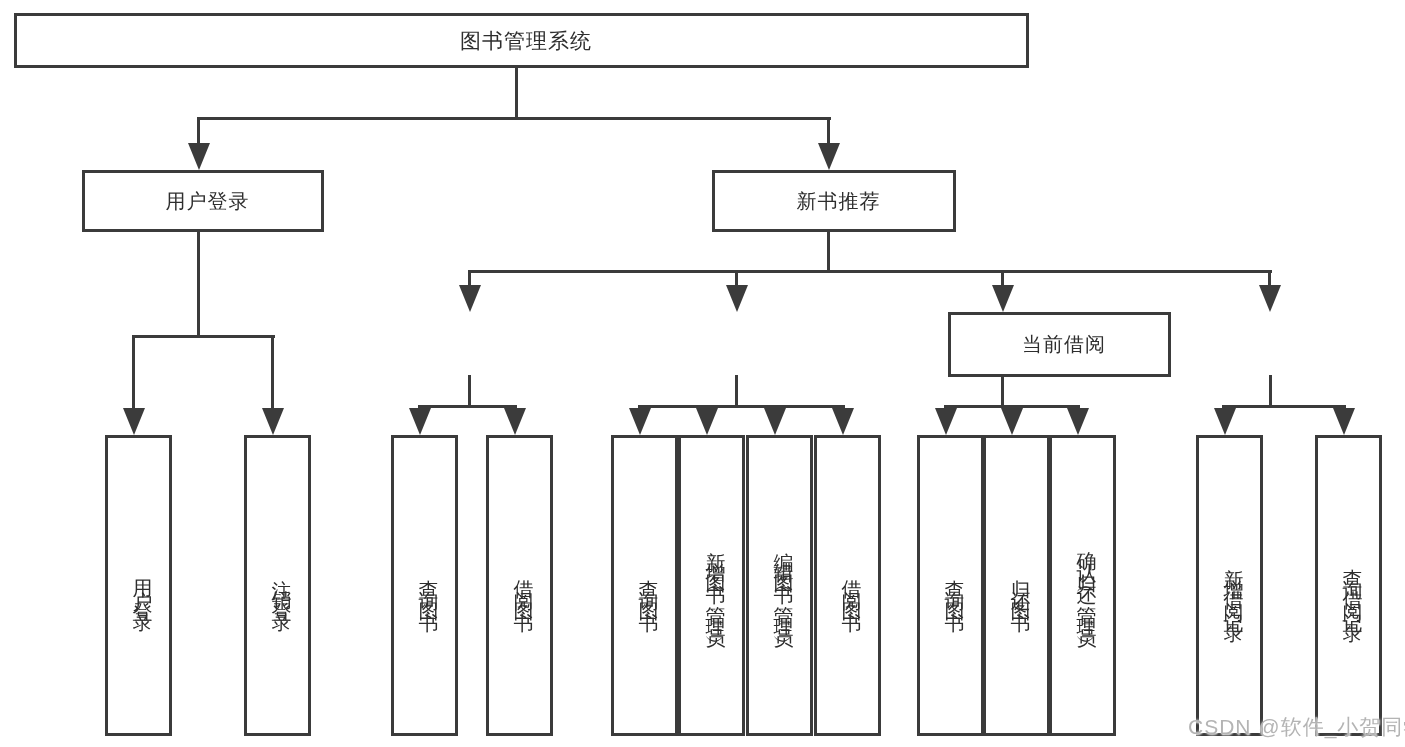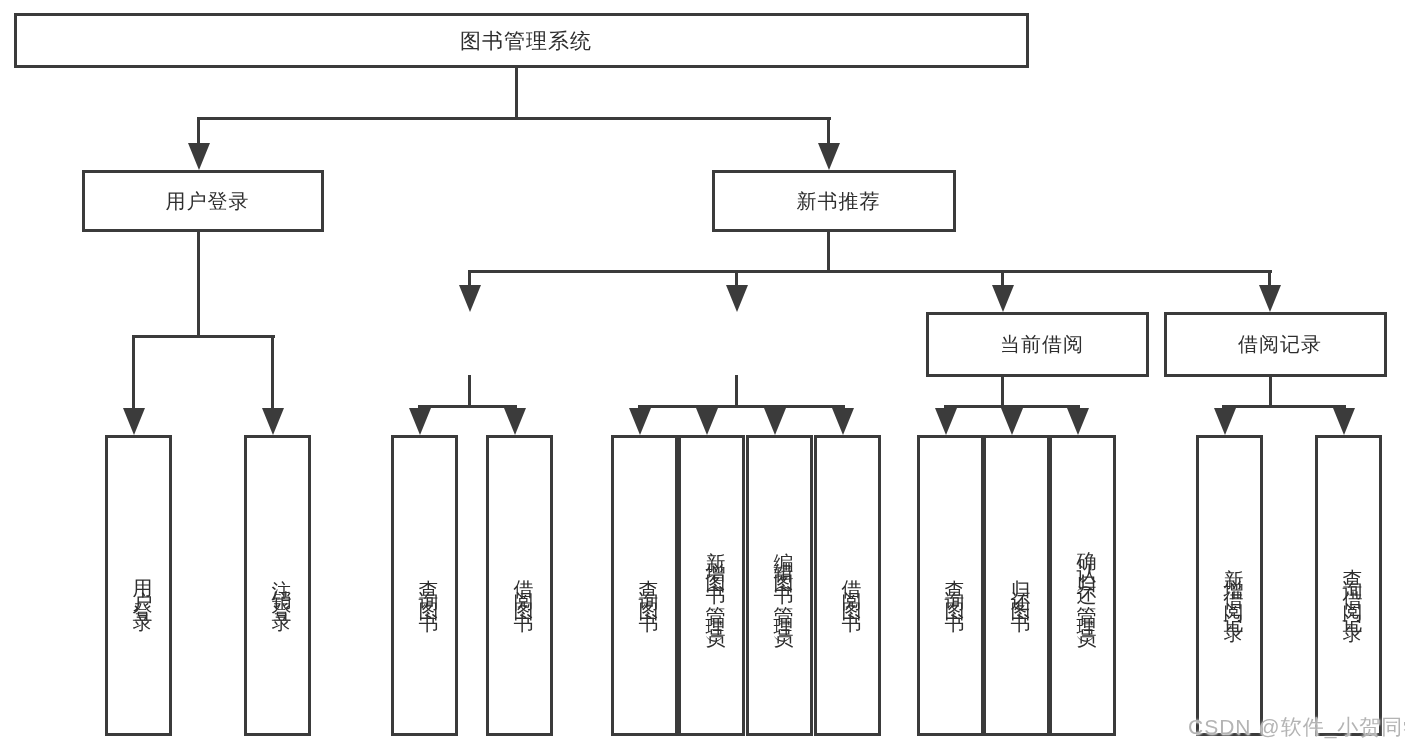--- a/index.html
+++ b/index.html
@@ -59,23 +59,22 @@
 <div class="canvas">
 
   <div class="box hbox root" style="left:14px;top:13px;width:1000px;height:49px">图书管理系统</div>
 
   <div class="box hbox" style="left:82px;top:170px;width:227px;height:56px">用户登录</div>
 
   <div class="box hbox" style="left:712px;top:170px;width:229px;height:56px">新书推荐</div>
 
 
 
-  <div class="box hbox" style="left:926px;top:312px;width:208px;height:59px">当前借阅</div>
+  <div class="box hbox" style="left:948px;top:312px;width:208px;height:59px">当前借阅</div>
 
-  <div class="box hbox" style="left:1164px;top:312px;width:208px;height:59px">借阅记录</div>
 
   <div class="box leaf" style="left:105px">用户登录</div>
   <div class="box leaf" style="left:244px">注销登录</div>
 
   <div class="box leaf" style="left:391px">查询图书</div>
   <div class="box leaf" style="left:486px">借阅图书</div>
 
   <div class="box leaf" style="left:611px">查询图书</div>
   <div class="box leaf" style="left:678px">新增图书（管理员）</div>
   <div class="box leaf" style="left:746px">编辑图书（管理员）</div>

